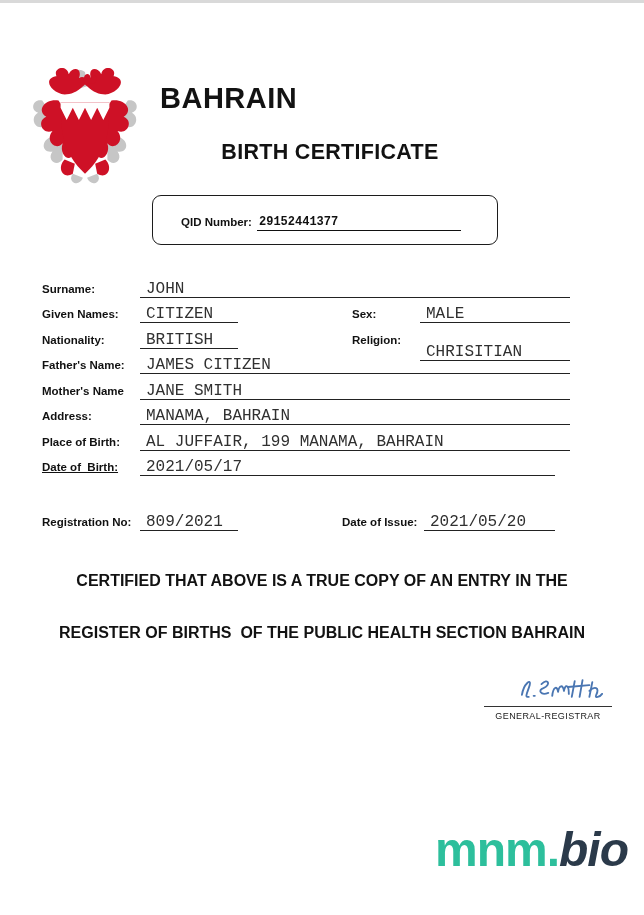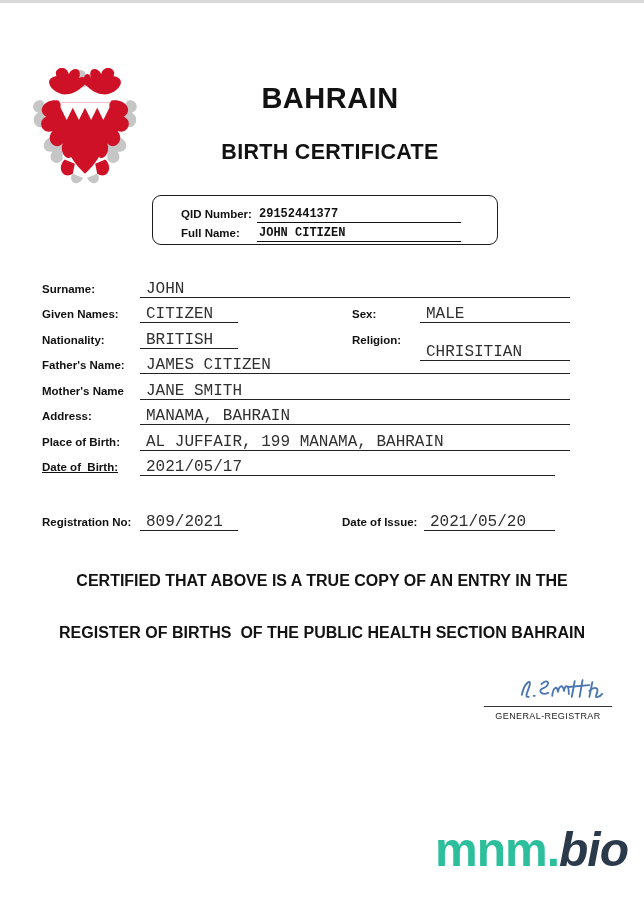--- a/index.html
+++ b/index.html
@@ -3,30 +3,30 @@
 <meta charset="utf-8">
 <style>
   * { margin:0; padding:0; box-sizing:border-box; }
   html,body { width:644px; height:915px; background:#ffffff; overflow:hidden;
               font-family:"Liberation Sans", sans-serif; }
   .page { position:relative; width:644px; height:915px; background:#fff; }
   .top-strip { position:absolute; left:0; top:0; width:644px; height:3px; background:#d9d9d9; }
 
   
   .emblem { position:absolute; left:28px; top:66px; width:114px; height:120px; }
-  .country-title { position:absolute; left:0; top:82px; width:340px; text-align:center;
+  .country-title { position:absolute; left:0; top:82px; width:340px; text-align:left;
                    font-size:29px; font-weight:bold; color:#121212; letter-spacing:0.5px; }
   .doc-title { position:absolute; left:0; top:140px; width:340px; text-align:center;
                font-size:21.5px; font-weight:bold; color:#121212; letter-spacing:0.3px; }
 
   
   .id-box { position:absolute; left:152px; top:195px; width:346px; height:50px;
             border:1.5px solid #1c1c1c; border-radius:9px; }
   .id-row { position:absolute; left:0; height:19px; width:100%; }
-  .id-row-1 { top:10px; } .id-row-2 { top:29px; }
+  .id-row-1 { top:18px; } .id-row-2 { top:29px; }
   .id-label { position:absolute; left:28px; width:90px; font-size:11.5px; font-weight:bold;
               color:#111; line-height:17px; }
   .id-value { position:absolute; left:104px; width:204px; font-family:"Liberation Mono", monospace;
               font-size:12px; font-weight:bold; color:#111; line-height:16px;
               border-bottom:1.5px solid #111; padding-left:2px; }
 
   
   .flabel { position:absolute; font-size:11.5px; font-weight:bold; color:#111;
             line-height:17px; white-space:pre; }
   .fcell  { position:absolute; height:17px; border-bottom:1px solid #222;
@@ -85,24 +85,20 @@
   </svg>
 
   <div class="country-title" style="left:160px;">BAHRAIN</div>
   <div class="doc-title" style="left:160px;">BIRTH CERTIFICATE</div>
 
   <div class="id-box">
     <div class="id-row id-row-1">
       <span class="id-label">QID Number:</span>
       <span class="id-value">29152441377</span>
     </div>
-    <div class="id-row id-row-2">
-      <span class="id-label">Full Name:</span>
-      <span class="id-value">JOHN CITIZEN</span>
-    </div>
   </div>
 
   <span class="flabel" style="left:42px; top:281px;">Surname:</span>
   <span class="fcell" style="left:140px; top:281px; width:430px;">JOHN</span>
 
   <span class="flabel" style="left:42px; top:306px;">Given Names:</span>
   <span class="fcell" style="left:140px; top:306px; width:98px;">CITIZEN</span>
   <span class="flabel" style="left:352px; top:306px;">Sex:</span>
   <span class="fcell" style="left:420px; top:306px; width:150px;">MALE</span>
 

